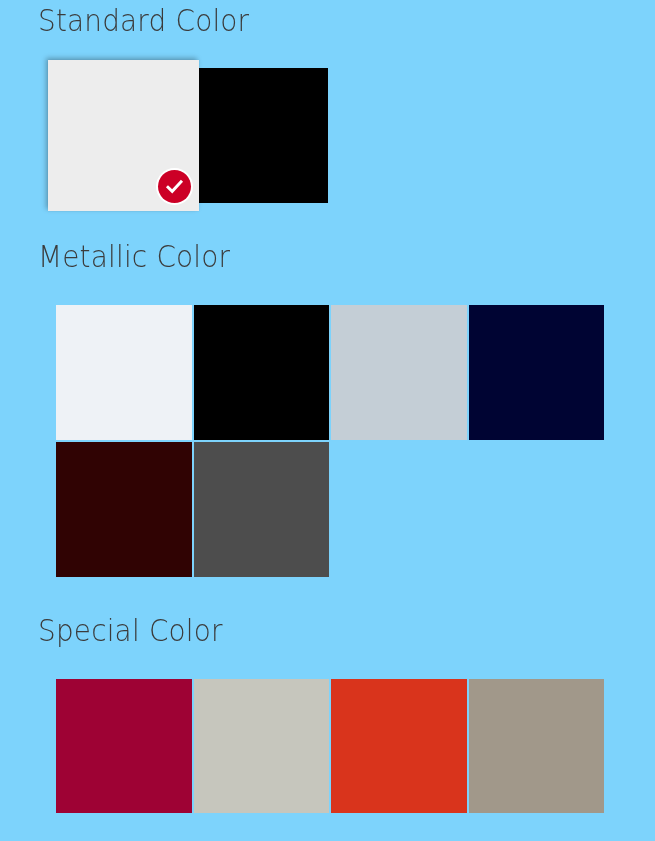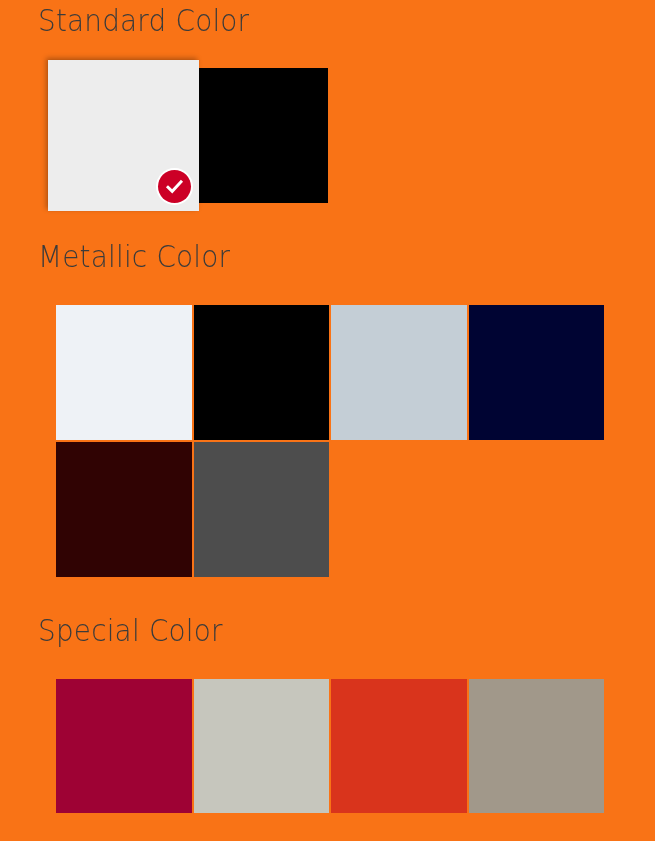--- a/index.html
+++ b/index.html
@@ -12,21 +12,21 @@
     width: 655px;
     height: 841px;
     font-family: "Liberation Sans", sans-serif;
     overflow: hidden;
     position: relative;
   }
 
   .page {
     position: absolute;
     inset: 0;
-    background: #f97316;
+    background: #7dd3fc;
     text-align: right;
   }
 
   
   .section-title {
     position: absolute;
     left: 38px;
     font-family: "DejaVu Sans", sans-serif;
     font-weight: 300;
     font-size: 30px;

